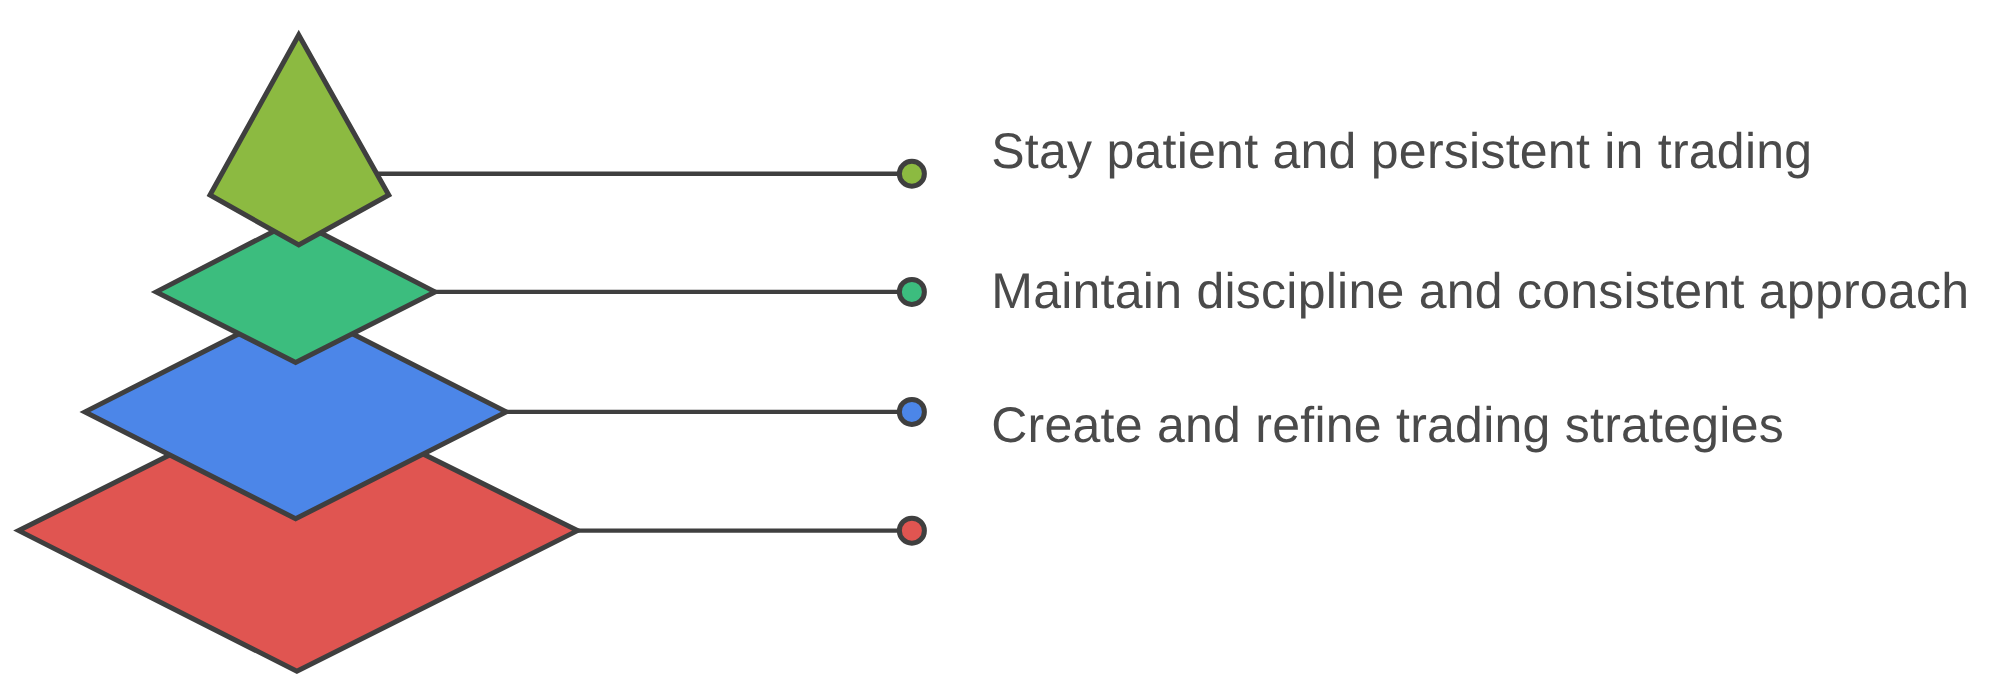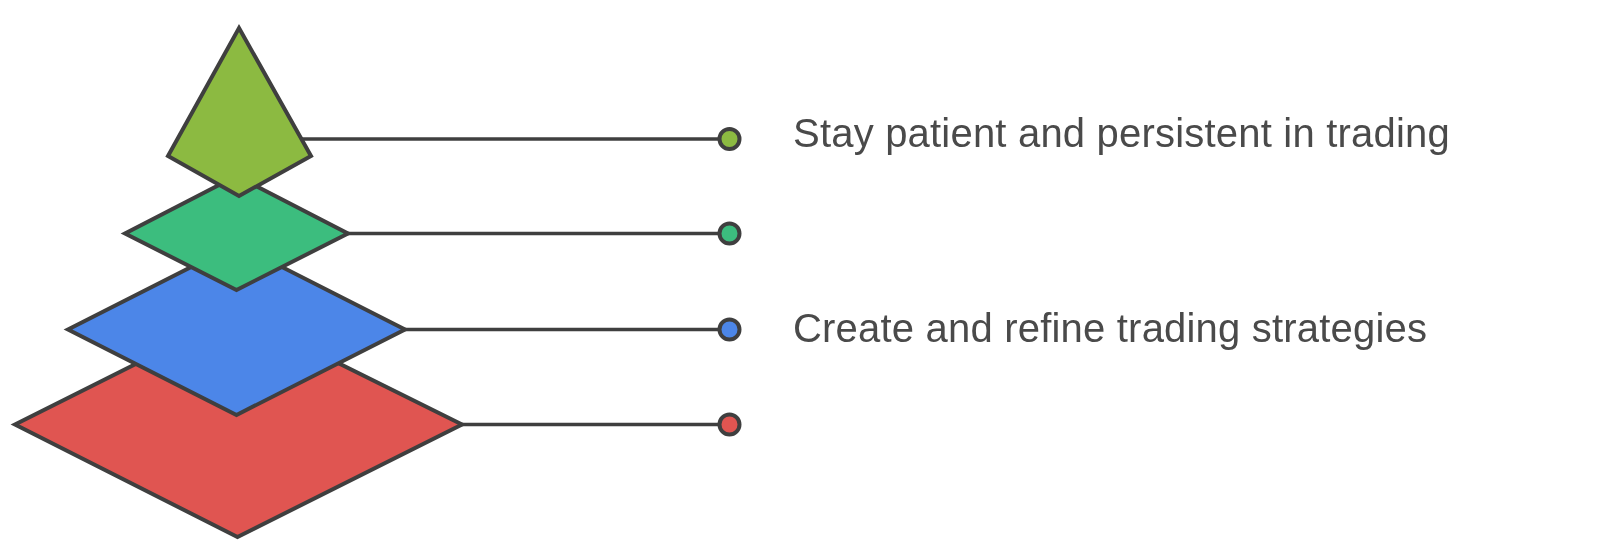--- a/index.html
+++ b/index.html
@@ -59,16 +59,17 @@
     <polygon points="236.5,244 405,329.5 236.5,415 68,329.5" fill="#4C86E8"></polygon>
     <polygon points="236.5,176 348,233.5 236.5,290 125,233.5" fill="#3CBD7E"></polygon>
     <polygon points="239,28 311,156 239,196 168,156" fill="#8CBA41"></polygon>
 
     <circle cx="729.5" cy="139" r="10" fill="#8CBA41"></circle>
     <circle cx="729.5" cy="233.5" r="10" fill="#3CBD7E"></circle>
     <circle cx="729.5" cy="329.5" r="10" fill="#4C86E8"></circle>
     <circle cx="729.5" cy="424.5" r="10" fill="#E05551"></circle>
   </svg>
 
-  <div class="label" style="top:133px">Stay patient and persistent in trading</div>
-  <div class="label" style="top:328px">Create and refine trading strategies</div>
+  <div class="label" style="top:122px">Stay patient and persistent in trading</div>
+  <div class="label" style="top:233.5px">Maintain discipline and consistent approach</div>
+  <div class="label" style="top:341px">Create and refine trading strategies</div>
 
 </div>
 
 </body></html>

